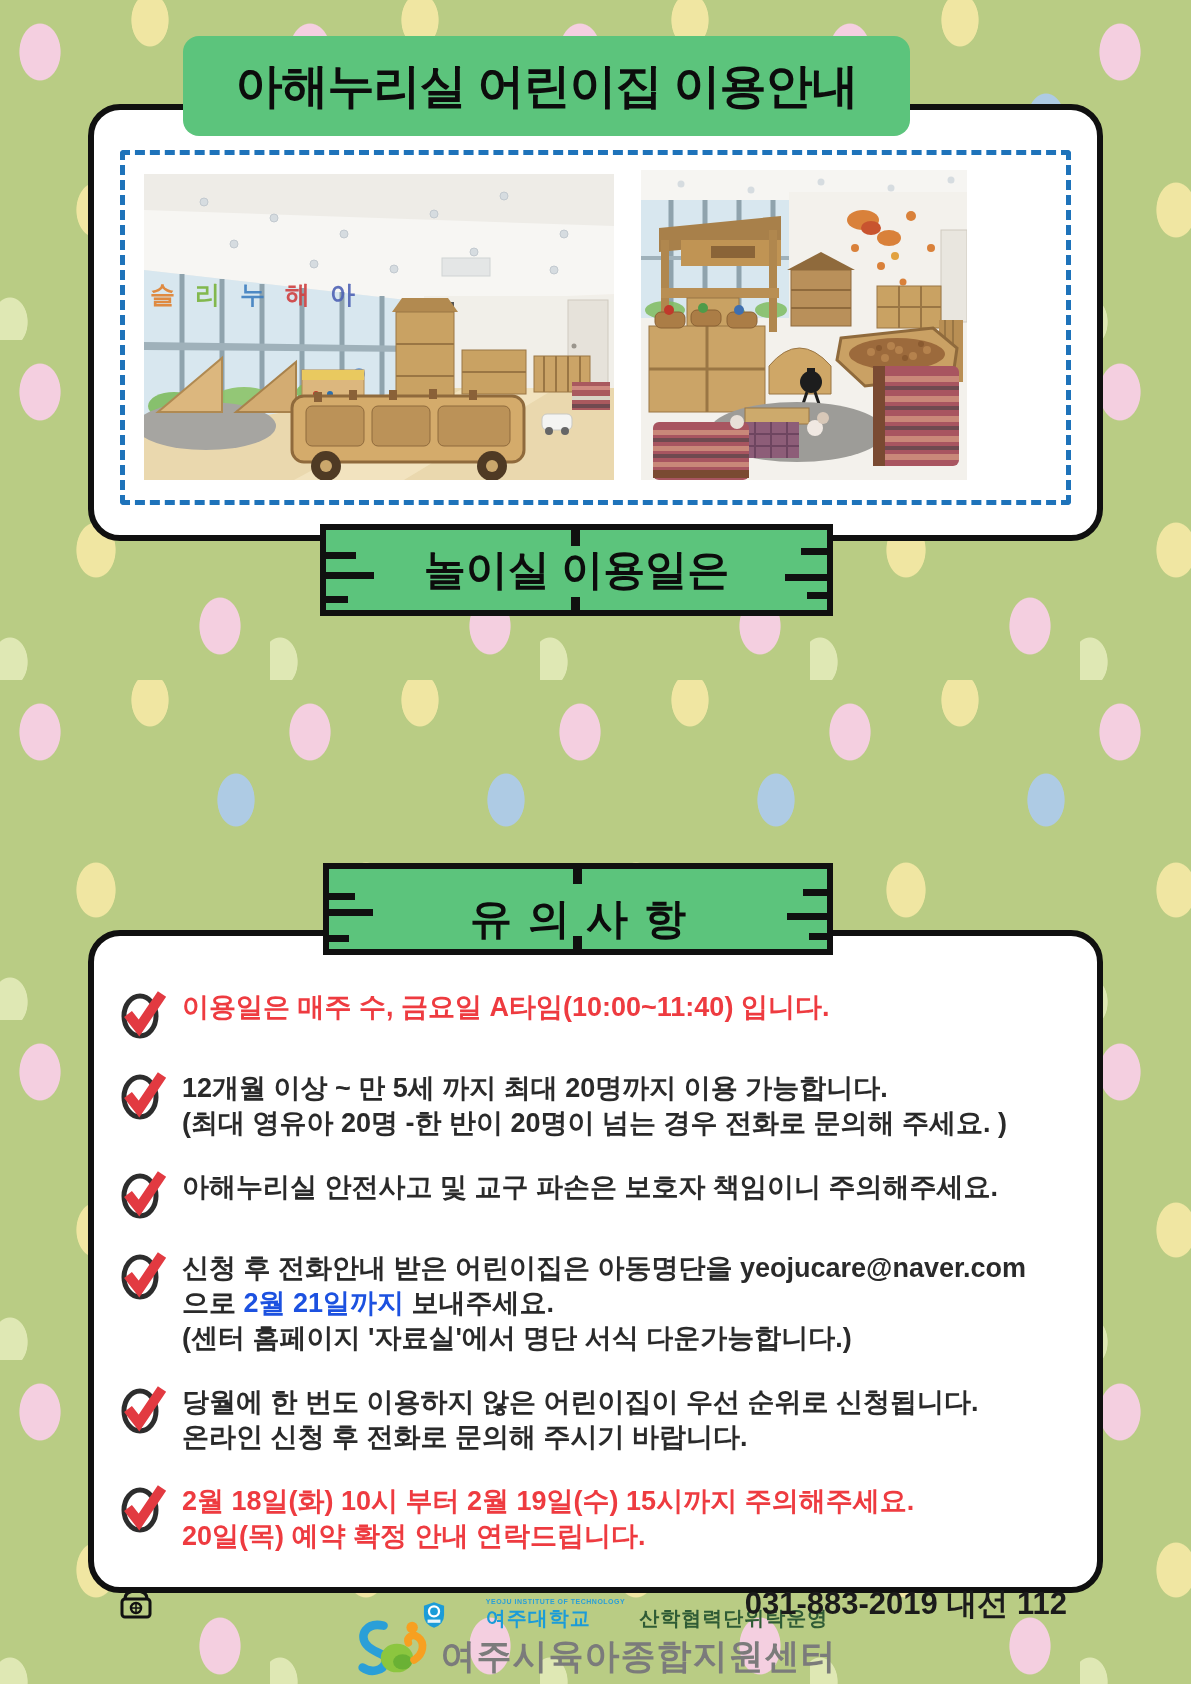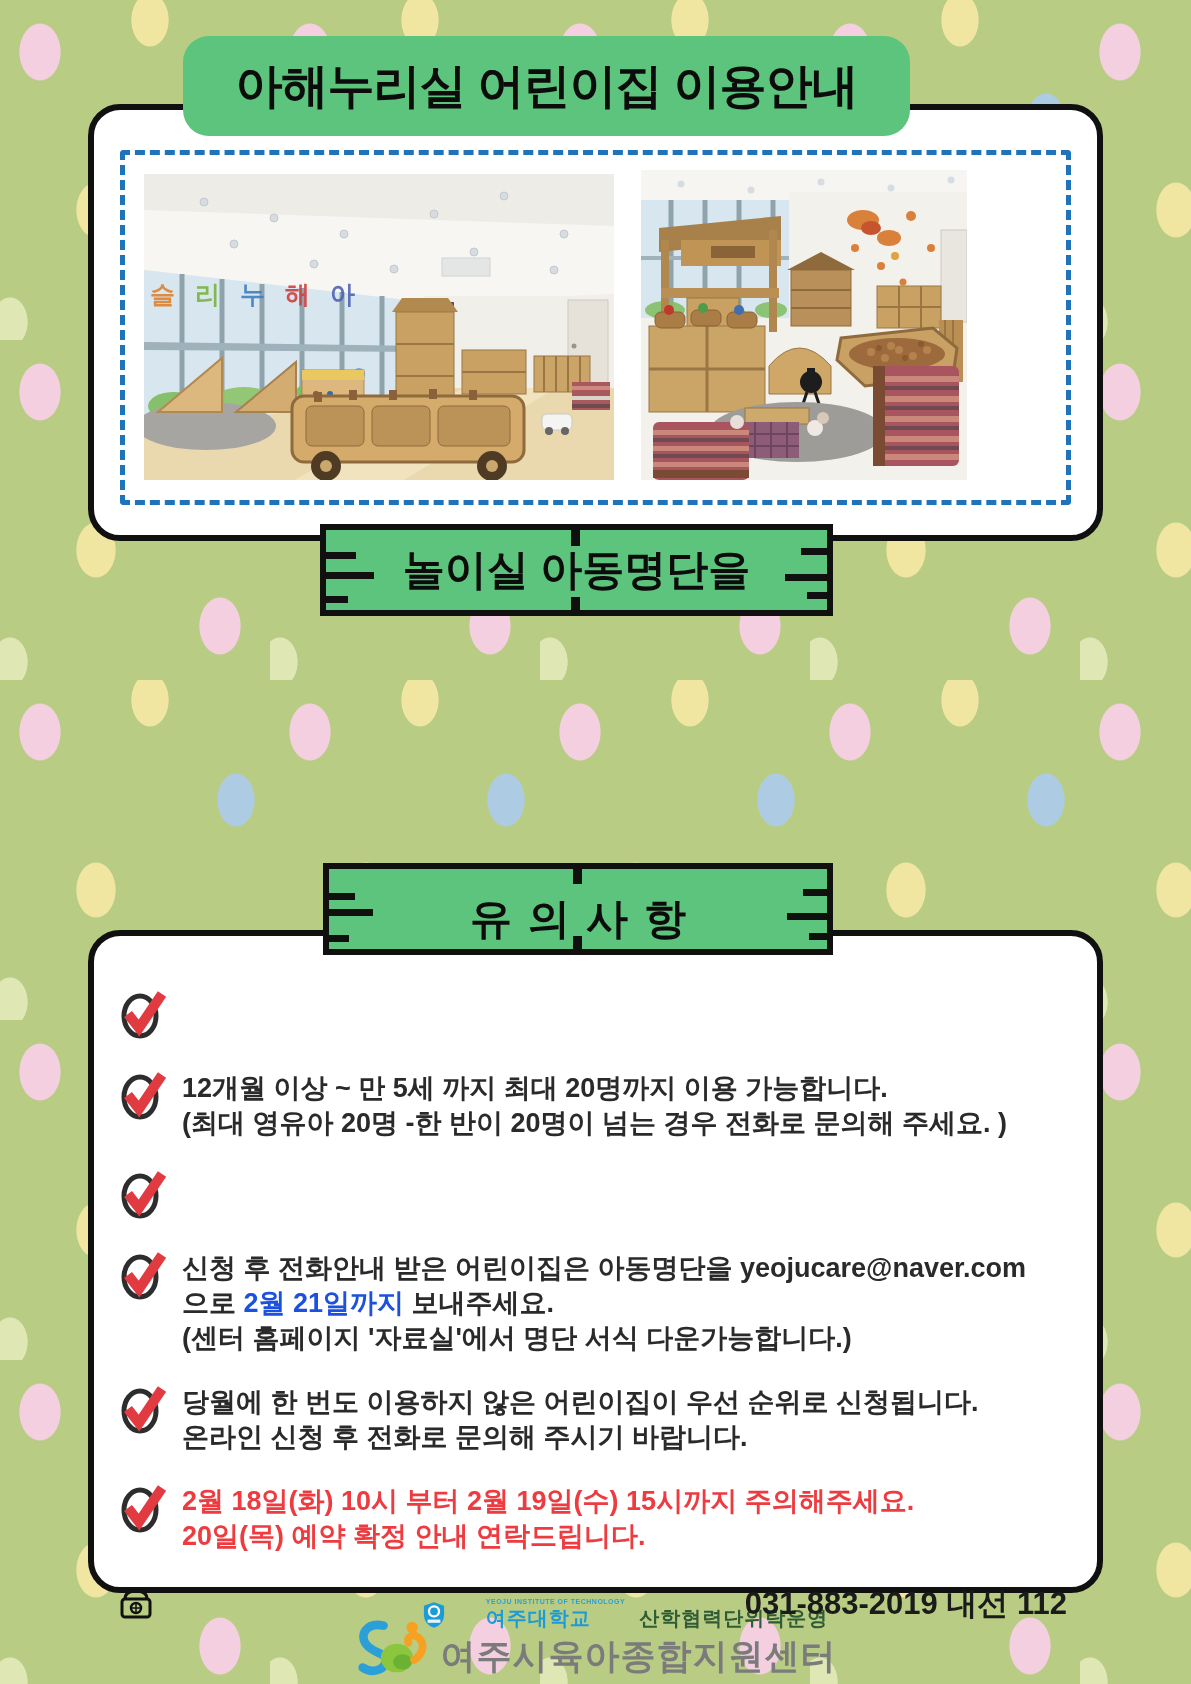--- a/index.html
+++ b/index.html
@@ -14,21 +14,21 @@
       radial-gradient(21px 29px at 40px 52px,  #f4cfe0 96%, rgba(0,0,0,0) 100%),
       radial-gradient(19px 27px at 150px 20px, #f0e6a2 96%, rgba(0,0,0,0) 100%),
       radial-gradient(19px 27px at 236px 120px,#aecbe4 96%, rgba(0,0,0,0) 100%),
       radial-gradient(20px 28px at 96px 210px, #f0e6a2 96%, rgba(0,0,0,0) 100%),
       radial-gradient(21px 29px at 220px 286px,#f4cfe0 96%, rgba(0,0,0,0) 100%),
       radial-gradient(18px 25px at 10px 322px, #dfe8b4 96%, rgba(0,0,0,0) 100%);
     background-size:270px 340px;
   }
   .title-banner{
     position:absolute;left:183px;top:36px;width:727px;height:100px;
-    background:#5cc47c;border-radius:26px;z-index:6;
+    background:#5cc47c;border-radius:16px;z-index:6;
     display:flex;align-items:center;justify-content:center;
   }
   .title-banner span{
     font-size:47px;font-weight:800;color:#0c0c0c;letter-spacing:-1px;white-space:nowrap;
   }
   .card{
     position:absolute;background:#ffffff;border:6px solid #101010;border-radius:32px;box-sizing:border-box;
   }
   .card1{left:88px;top:104px;width:1015px;height:437px;z-index:2;}
   .dashed-frame{
@@ -324,21 +324,21 @@
           <rect x="12" y="268" width="96" height="4"></rect>
             <rect x="12" y="284" width="96" height="4"></rect>
         </g>
         <rect x="12" y="300" width="96" height="8" fill="#7a4a32"></rect>
         <circle cx="96" cy="252" r="7" fill="#e8e0d8"></circle>
       </svg>
     </div>
   </div>
 
   <div class="banner" style="left:320px;top:524px;width:513px;height:92px;">
-    <span class="banner-text">놀이실 아동명단을</span>
+    <span class="banner-text">놀이실 이용일은</span>
     <div class="tick" style="left:0;top:22px;width:30px;height:7px;"></div>
     <div class="tick" style="left:0;top:42px;width:48px;height:7px;"></div>
     <div class="tick" style="left:0;top:66px;width:22px;height:7px;"></div>
     <div class="tick" style="right:0;top:18px;width:26px;height:7px;"></div>
     <div class="tick" style="right:0;top:44px;width:42px;height:7px;"></div>
     <div class="tick" style="right:0;top:62px;width:20px;height:7px;"></div>
     <div class="tick" style="left:49%;top:0;width:9px;height:16px;"></div>
     <div class="tick" style="left:49%;bottom:0;width:9px;height:13px;"></div>
   </div>
 
@@ -356,38 +356,44 @@
   </div>
 
   <div class="card card3">
     <div class="notice-list">
 
       <div class="notice-item">
         <svg class="chk" viewBox="0 0 52 56" width="52" height="56">
           <ellipse cx="22" cy="30" rx="16" ry="20" fill="none" stroke="#2d2d2d" stroke-width="5"></ellipse>
           <path d="M10 28 L21 42 L44 8" fill="none" stroke="#e23a41" stroke-width="10"></path>
         </svg>
+        <div class="notice-text red">
+          <div>이용일은 매주 수, 금요일 A타임(10:00~11:40) 입니다.</div>
+        </div>
       </div>
 
       <div class="notice-item">
         <svg class="chk" viewBox="0 0 52 56" width="52" height="56">
           <ellipse cx="22" cy="30" rx="16" ry="20" fill="none" stroke="#2d2d2d" stroke-width="5"></ellipse>
           <path d="M10 28 L21 42 L44 8" fill="none" stroke="#e23a41" stroke-width="10"></path>
         </svg>
         <div class="notice-text">
           <div>12개월 이상 ~ 만 5세 까지 최대 20명까지 이용 가능합니다.</div>
           <div class="notice-sub">(최대 영유아 20명 -한 반이 20명이 넘는 경우 전화로 문의해 주세요. )</div>
         </div>
       </div>
 
       <div class="notice-item">
         <svg class="chk" viewBox="0 0 52 56" width="52" height="56">
           <ellipse cx="22" cy="30" rx="16" ry="20" fill="none" stroke="#2d2d2d" stroke-width="5"></ellipse>
           <path d="M10 28 L21 42 L44 8" fill="none" stroke="#e23a41" stroke-width="10"></path>
         </svg>
+        <div class="notice-text">
+          <div>아해누리실 안전사고 및 교구 파손은 보호자 책임이니 주의해주세요.</div>
+        </div>
       </div>
 
       <div class="notice-item">
         <svg class="chk" viewBox="0 0 52 56" width="52" height="56">
           <ellipse cx="22" cy="30" rx="16" ry="20" fill="none" stroke="#2d2d2d" stroke-width="5"></ellipse>
           <path d="M10 28 L21 42 L44 8" fill="none" stroke="#e23a41" stroke-width="10"></path>
         </svg>
         <div class="notice-text">
           <div>신청 후 전화안내 받은 어린이집은 아동명단을 yeojucare@naver.com</div>
           <div>

